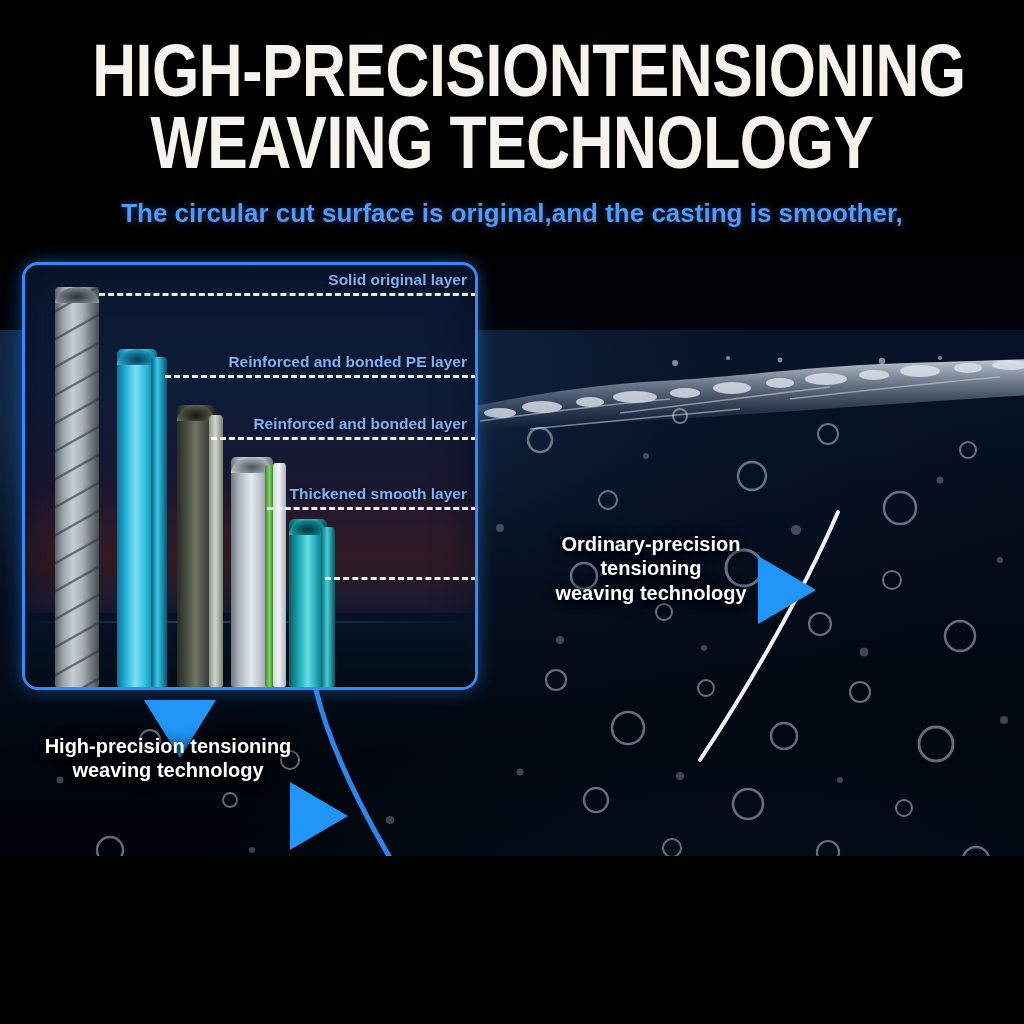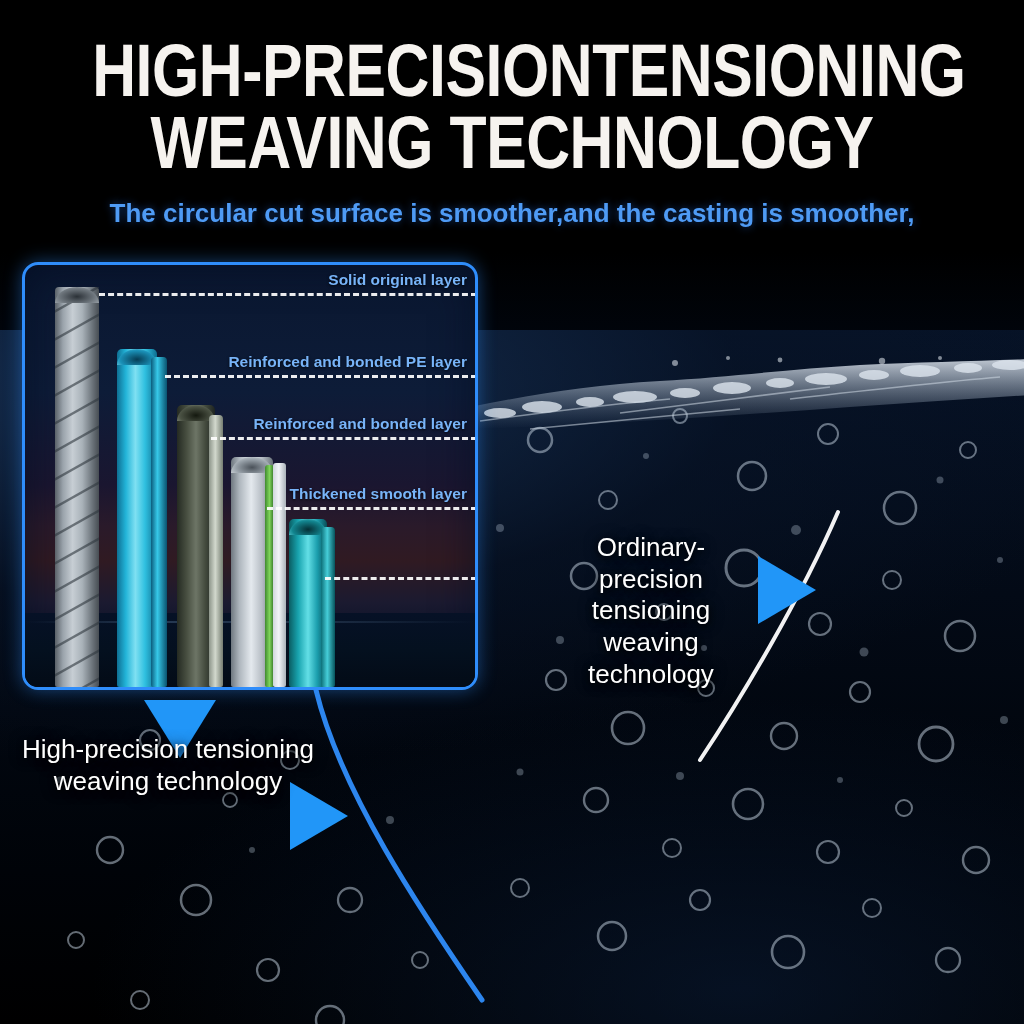--- a/index.html
+++ b/index.html
@@ -6,21 +6,21 @@
   * { margin:0; padding:0; box-sizing:border-box; }
   html,body{ background:#000; }
   body{
     width:1024px; height:1024px;
     font-family:"Liberation Sans", sans-serif;
     overflow:hidden; position:relative;
   }
 
   #stage{
     position:absolute; inset:0;
-    width:1024px; height:1024px;
+    width:1024px; height:856px;
     background:#0f172a;
     overflow:hidden;
   }
 
   
   .bg-water{
     position:absolute; left:0; top:330px; width:1024px; height:694px;
     background:
       radial-gradient(120% 70% at 18% 8%, rgba(26,54,92,0.85) 0%, rgba(8,20,40,0.55) 45%, rgba(0,0,0,0) 78%),
       radial-gradient(90% 60% at 72% 95%, rgba(10,28,56,0.6) 0%, rgba(0,0,0,0) 70%),
@@ -146,22 +146,22 @@
   }
   .tri-right{
     border-top:34px solid transparent;
     border-bottom:34px solid transparent;
     border-left:58px solid #2196f8;
   }
 
   .callout{
     position:absolute;
     color:#ffffff;
-    font-size:26px;
-    font-weight:400;
+    font-size:20px;
+    font-weight:700;
     line-height:1.22;
     text-align:center;
     text-shadow:0 2px 6px rgba(0,0,0,0.95), 0 0 14px rgba(0,0,0,0.8);
   }
   .callout span{ display:block; }
 
   .streak{ position:absolute; left:0; top:0; width:1024px; height:1024px; pointer-events:none; }
 </style>
 </head>
 <body>
@@ -286,21 +286,21 @@
     <path d="M838,512 C800,600 740,700 700,760" stroke="#ffffff" stroke-width="4" fill="none" opacity="0.95" stroke-linecap="round"></path>
     <path d="M316,690 C340,790 420,910 482,1000" stroke="#2f8dfb" stroke-width="5" fill="none" opacity="0.95" stroke-linecap="round"></path>
   </svg>
 
   <div class="headline">
     <span class="l1">HIGH-PRECISIONTENSIONING</span>
     <span class="l2">WEAVING TECHNOLOGY</span>
   </div>
 
   <div class="subtitle">
-    <span class="s1">The circular cut surface is smoother,and the casting is smoother,</span>
+    <span class="s1">The circular cut surface is original,and the casting is smoother,</span>
   </div>
 
   <div class="panel">
     <div class="panel-sea"></div>
 
     <div class="rods">
 
       <div class="rod" style="left:30px; width:44px; height:400px;
                   background:linear-gradient(90deg,#5a6168 0%,#9aa3ab 18%,#c7ced4 40%,#a9b2b9 62%,#6e767d 84%,#474d53 100%);
                   border-radius:4px 4px 2px 2px;">

